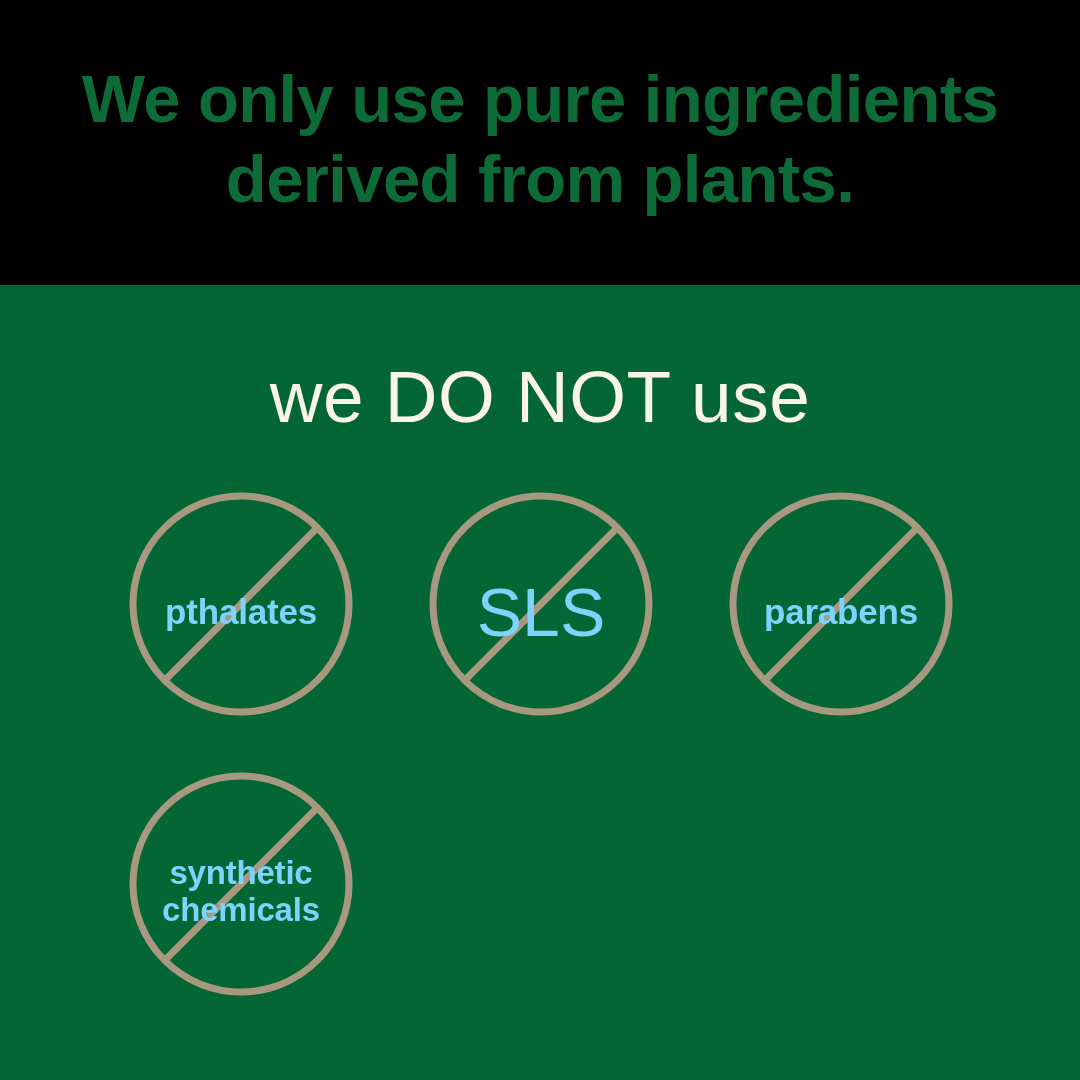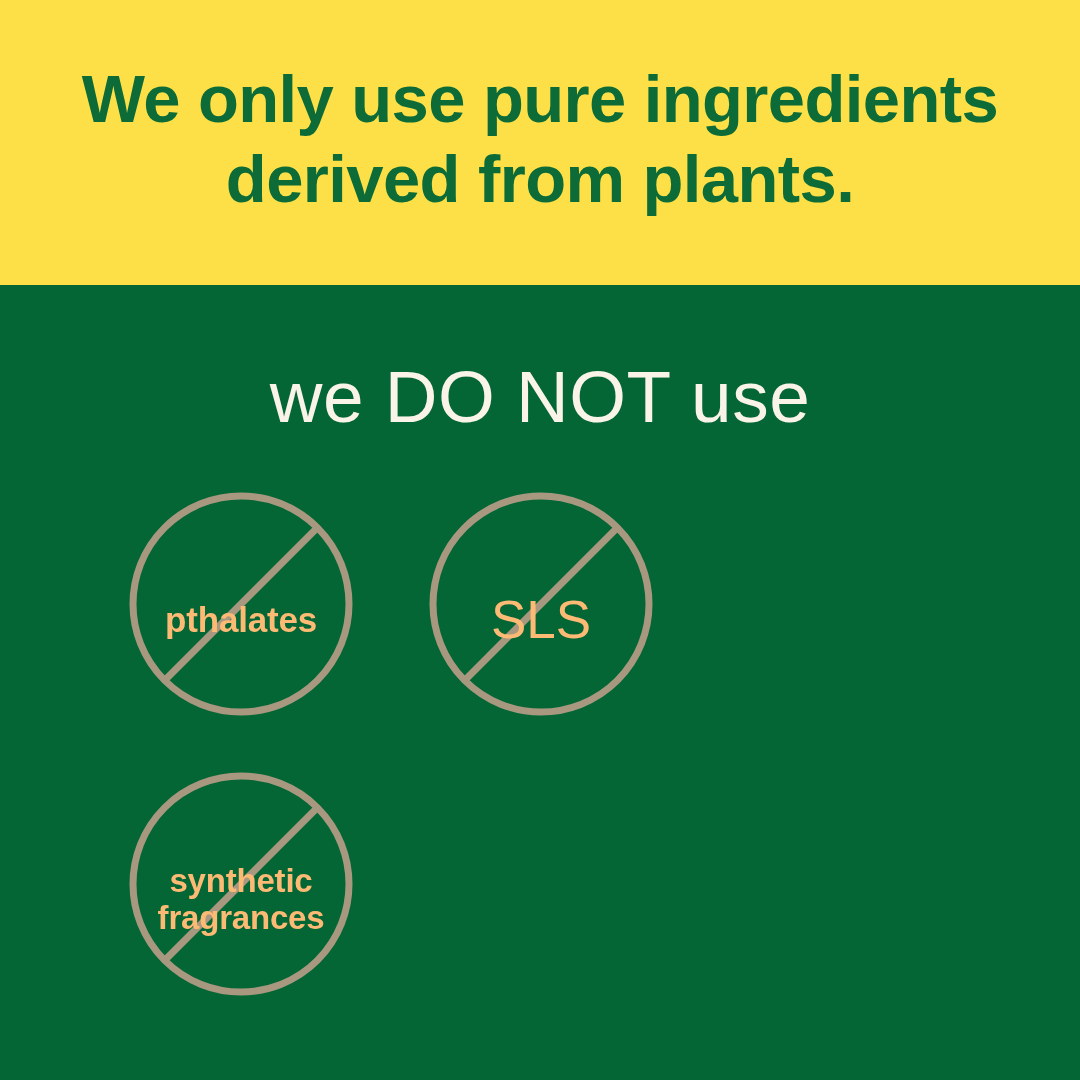--- a/index.html
+++ b/index.html
@@ -23,21 +23,21 @@
     background: #046634;
   }
 
   
   .headline-band {
     position: absolute;
     left: 0;
     top: 0;
     width: 1080px;
     height: 285px;
-    background: #fde047;
+    background: #000000;
     display: flex;
     align-items: center;
     justify-content: center;
     box-sizing: border-box;
     padding: 0 42px 8px 42px;
   }
 
   .headline {
     margin: 0;
     text-align: center;
@@ -103,39 +103,39 @@
     left: 0;
     top: 0;
     width: 224px;
     height: 224px;
     display: block;
   }
 
   .badge-label {
     position: absolute;
     left: -22px;
-    top: 16px;
+    top: 8px;
     width: 268px;
     height: 224px;
     display: flex;
     align-items: center;
     justify-content: center;
     text-align: center;
-    color: #fdba74;
+    color: #7dd3fc;
     font-family: "Liberation Sans", sans-serif;
     font-weight: 700;
     font-size: 35px;
     line-height: 1.12;
     letter-spacing: -0.2px;
     white-space: pre-line;
     pointer-events: none;
   }
 
   .badge-label.size-lg {
-    font-size: 53px;
+    font-size: 68px;
     font-weight: 400;
     letter-spacing: 0px;
   }
 
   .badge-label.size-sm {
     font-size: 33px;
   }
 </style>
 </head>
 <body>
@@ -162,27 +162,34 @@
       </div>
 
       <div class="badge col-2 row-1">
         <svg class="badge-svg" viewBox="0 0 224 224">
           <circle cx="112" cy="112" r="108" fill="none" stroke="#A89880" stroke-width="7"></circle>
           <line x1="35.8" y1="188.2" x2="188.2" y2="35.8" stroke="#A89880" stroke-width="7" stroke-linecap="butt"></line>
         </svg>
         <span class="badge-label size-lg">SLS</span>
       </div>
 
+      <div class="badge col-3 row-1">
+        <svg class="badge-svg" viewBox="0 0 224 224">
+          <circle cx="112" cy="112" r="108" fill="none" stroke="#A89880" stroke-width="7"></circle>
+          <line x1="35.8" y1="188.2" x2="188.2" y2="35.8" stroke="#A89880" stroke-width="7" stroke-linecap="butt"></line>
+        </svg>
+        <span class="badge-label size-md">parabens</span>
+      </div>
 
       <div class="badge col-1 row-2">
         <svg class="badge-svg" viewBox="0 0 224 224">
           <circle cx="112" cy="112" r="108" fill="none" stroke="#A89880" stroke-width="7"></circle>
           <line x1="35.8" y1="188.2" x2="188.2" y2="35.8" stroke="#A89880" stroke-width="7" stroke-linecap="butt"></line>
         </svg>
         <span class="badge-label size-sm">synthetic
-fragrances</span>
+chemicals</span>
       </div>
 
 
 
     </div>
   </div>
 </div>
 
 </body></html>

